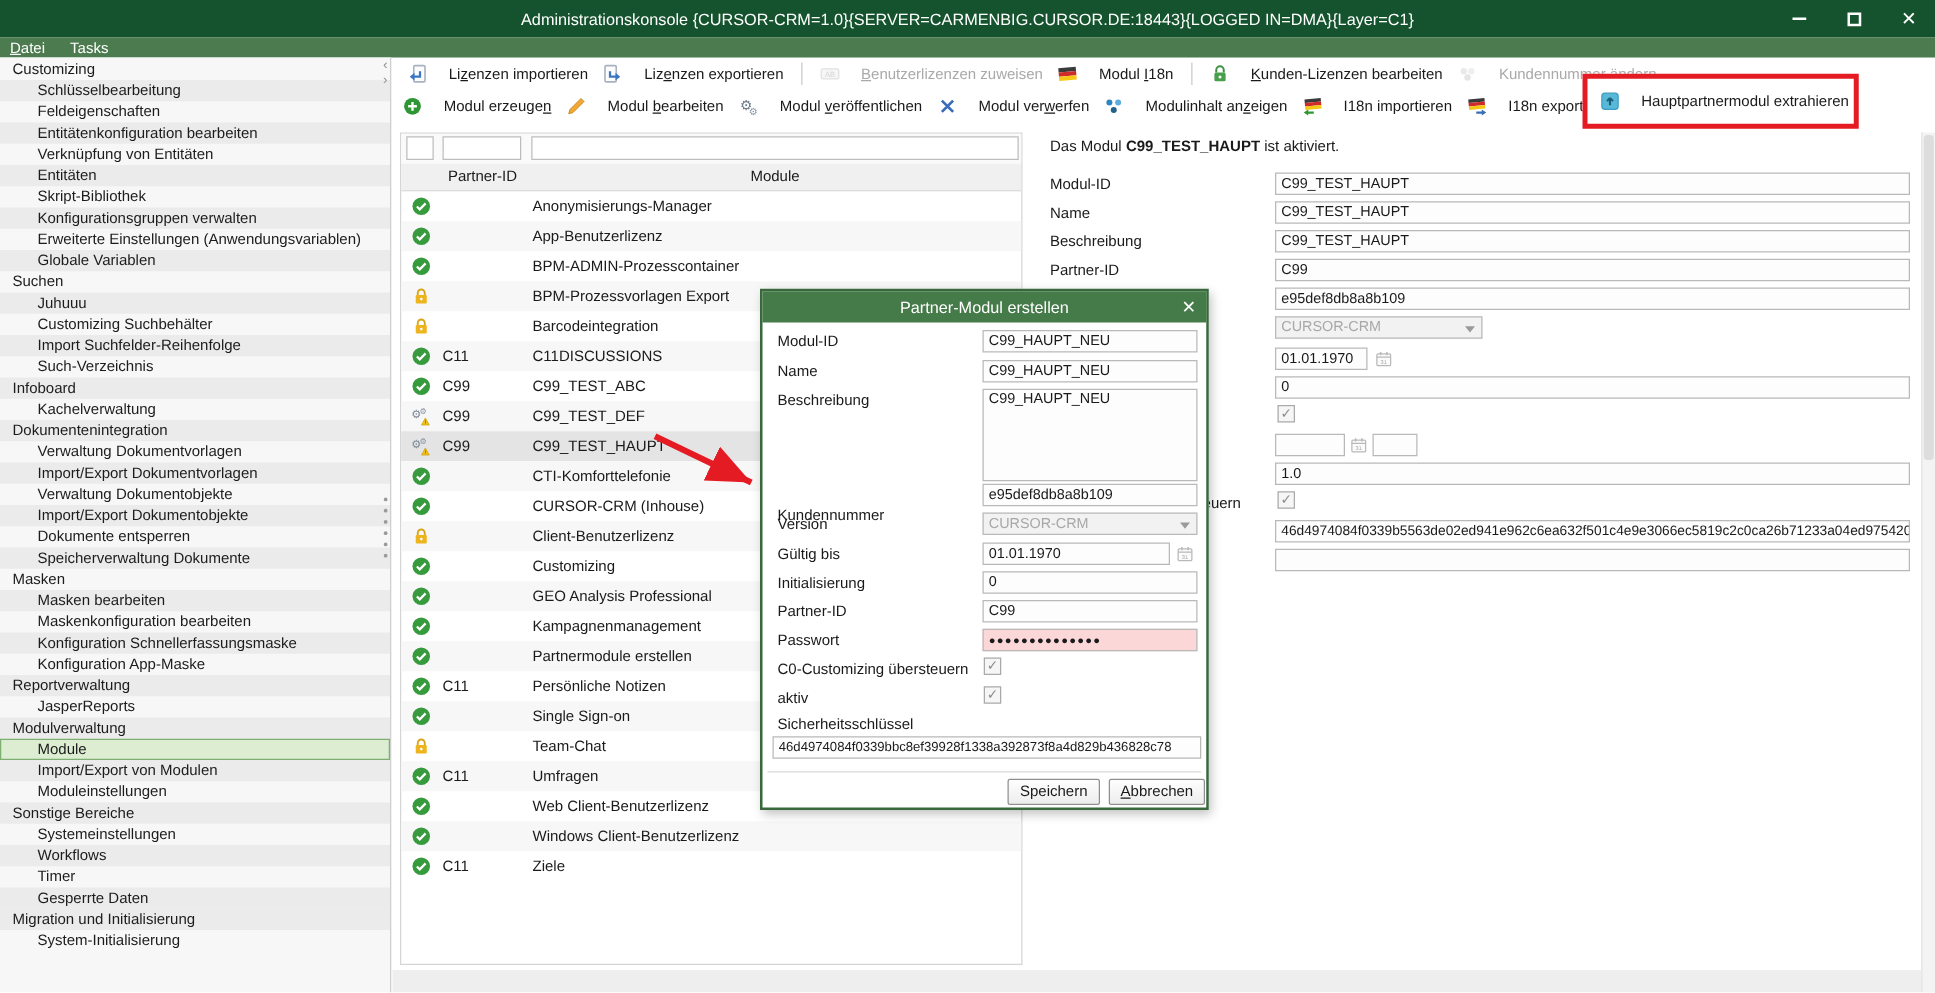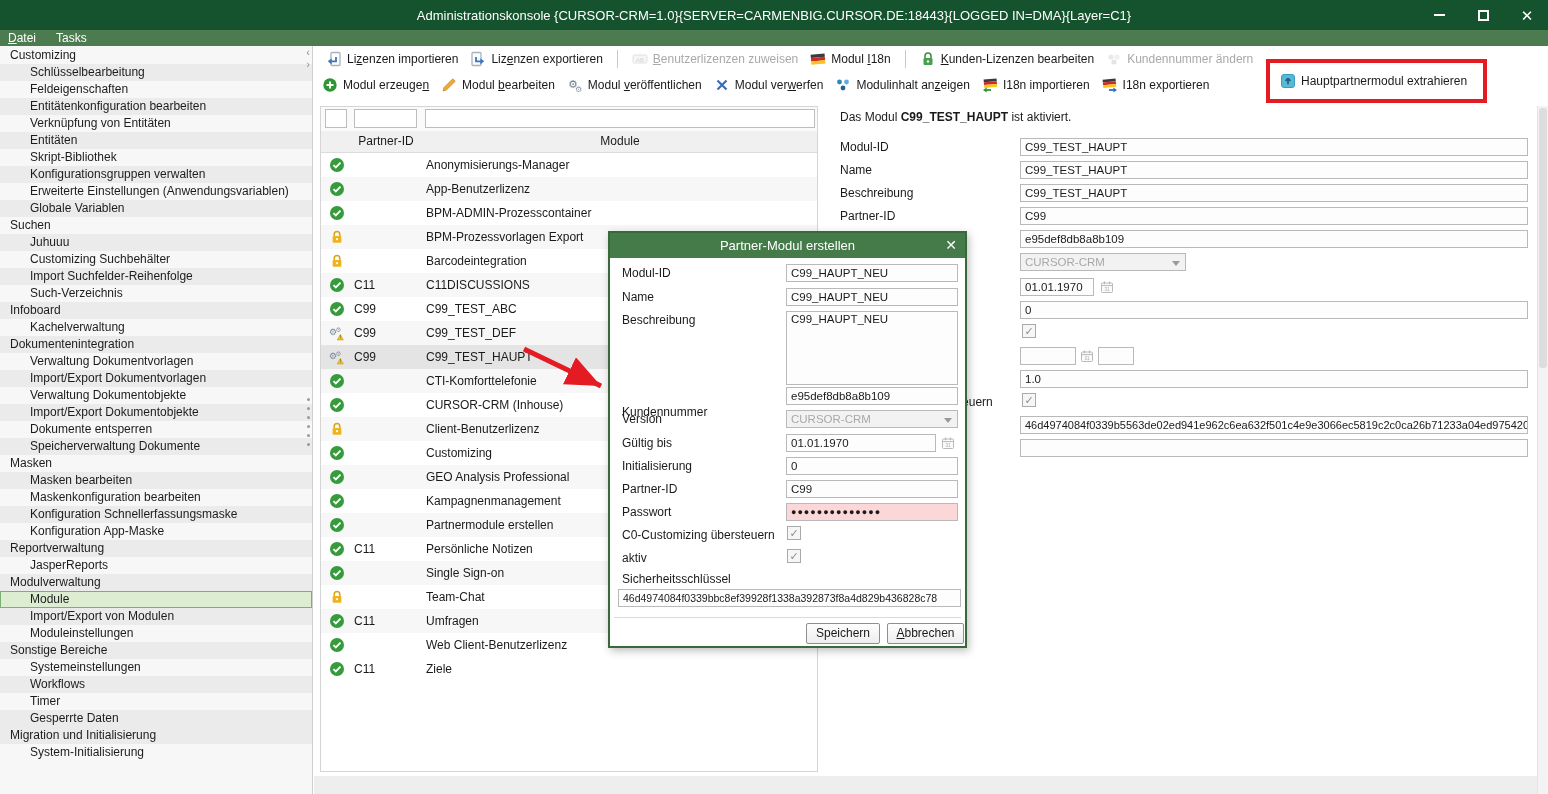--- a/index.html
+++ b/index.html
@@ -32,21 +32,21 @@
   .sb-chevrons{position:absolute;right:2px;top:0;display:flex;flex-direction:column;color:#8f8f8f;
     font-size:11px;line-height:12px;text-align:center;}
   .splitter{position:absolute;left:306px;top:398px;width:5px;height:52px;display:flex;
     flex-direction:column;gap:6px;align-items:center;z-index:20;}
   .splitter i{width:3px;height:3px;border-radius:50%;background:#9a9a9a;display:block;}
 
   
   .tb-row{position:absolute;display:flex;align-items:center;gap:12px;}
   #tb-row1{left:326px;top:48px;height:22px;}
   #tb-row2{left:322px;top:72px;height:26px;}
-  .tb-btn{display:flex;align-items:center;gap:5px;font-size:12px;color:#1a1a1a;cursor:default;white-space:nowrap;}
+  .tb-btn{display:flex;align-items:center;gap:17px;font-size:12px;color:#1a1a1a;cursor:default;white-space:nowrap;}
   .tb-btn.disabled{color:#a9a9a9;}
   .tb-btn.disabled svg{opacity:.45;filter:grayscale(1);}
   .tb-icon{width:16px;height:16px;display:inline-flex;}
   .tb-sep{width:1px;height:18px;background:#c9c9c9;margin:0 2px;}
 
   .red-box{position:absolute;left:1266px;top:59px;width:221px;height:44px;border:4px solid #e41b23;
     background:#fff;z-index:50;display:flex;align-items:center;padding-left:10px;}
 
   
   .mtable{position:absolute;left:320px;top:106px;width:498px;height:666px;background:#fff;
@@ -597,20 +597,28 @@
         <div class="t-module">Umfragen</div>
       </div>
       <div class="t-row">
         <div class="t-icon"><svg width="16" height="16" viewBox="0 0 16 16">
             <circle cx="8" cy="8" r="7" fill="#379a3d"></circle>
             <path d="M4.5 8.2l2.3 2.3 4.7-4.8" stroke="#fff" stroke-width="1.8" fill="none"></path>
           </svg></div>
         <div class="t-partner"></div>
         <div class="t-module">Web Client-Benutzerlizenz</div>
       </div>
+      <div class="t-row stripe">
+        <div class="t-icon"><svg width="16" height="16" viewBox="0 0 16 16">
+            <circle cx="8" cy="8" r="7" fill="#379a3d"></circle>
+            <path d="M4.5 8.2l2.3 2.3 4.7-4.8" stroke="#fff" stroke-width="1.8" fill="none"></path>
+          </svg></div>
+        <div class="t-partner"></div>
+        <div class="t-module">Windows Client-Benutzerlizenz</div>
+      </div>
       <div class="t-row">
         <div class="t-icon"><svg width="16" height="16" viewBox="0 0 16 16">
             <circle cx="8" cy="8" r="7" fill="#379a3d"></circle>
             <path d="M4.5 8.2l2.3 2.3 4.7-4.8" stroke="#fff" stroke-width="1.8" fill="none"></path>
           </svg></div>
         <div class="t-partner">C11</div>
         <div class="t-module">Ziele</div>
       </div>
     </div>
 </div>

